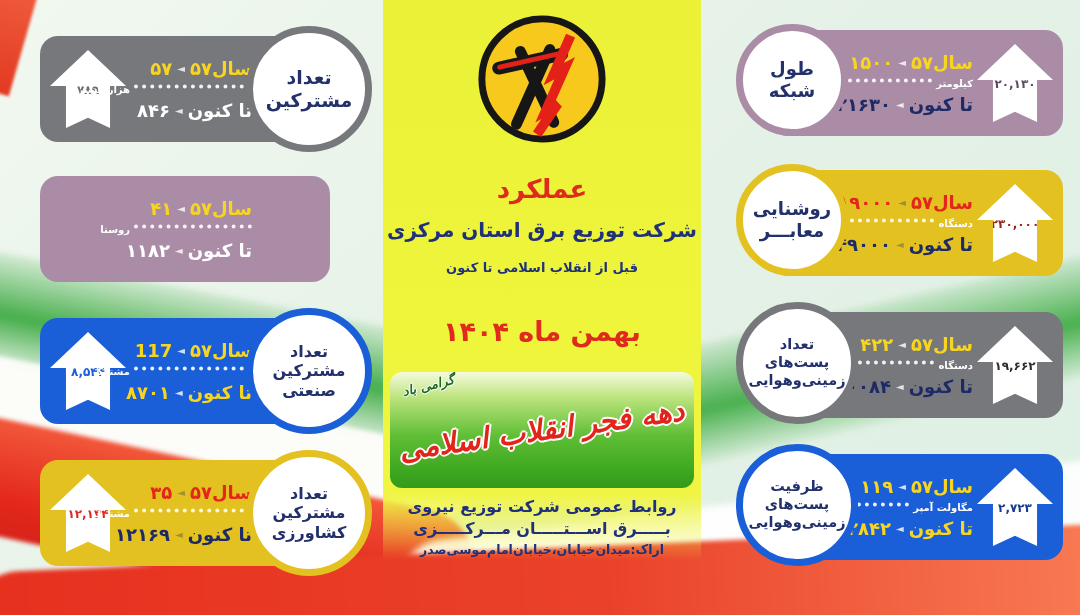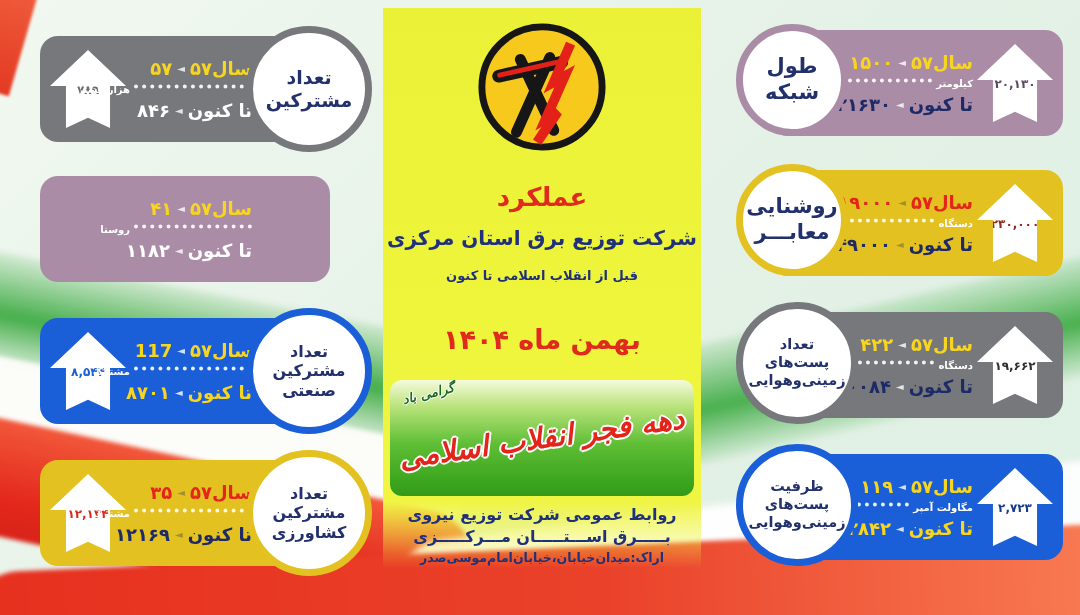--- a/index.html
+++ b/index.html
@@ -19,21 +19,21 @@
     background:linear-gradient(180deg,#f2583a,#e3271b 70%,#d8241a);border-radius:70px;filter:blur(2px);}
   .rb-green-right{left:590px;top:304px;width:580px;height:118px;transform:rotate(-13deg);
     background:linear-gradient(180deg,rgba(150,210,150,.25),#49b04e 55%,rgba(190,228,190,.35));
     border-radius:70px;filter:blur(3px);}
   .rb-white-bottom{left:400px;top:498px;width:760px;height:82px;transform:rotate(-7deg);
     background:rgba(255,255,255,.92);border-radius:60px;filter:blur(3px);}
   .rb-red-bottom{left:-30px;top:548px;width:1160px;height:120px;transform:rotate(-2.5deg);
     background:linear-gradient(90deg,#e7301f 0%,#ea422a 55%,#f97e55 100%);
     border-radius:50px;filter:blur(2px);}
   
-  .center-panel{position:absolute;left:383px;top:8px;width:318px;height:560px;z-index:1;
+  .center-panel{position:absolute;left:383px;top:0;width:318px;height:560px;z-index:1;
     background:linear-gradient(180deg,#eaf136 0%,#eef53b 60%,#f0f543 88%,rgba(240,245,67,0) 100%);}
   .logo{position:absolute;top:12px;left:50%;transform:translateX(-50%);}
   .c-line{position:absolute;left:0;width:100%;text-align:center;font-weight:bold;white-space:nowrap;}
   .c-title1{top:174px;font-size:26px;color:#e02a1e;}
   .c-title2{top:218px;font-size:20px;color:#203179;}
   .c-title3{top:260px;font-size:13px;color:#203179;}
   .c-date{top:316px;font-size:27px;color:#e02a1e;text-align:center;}
   .banner{position:absolute;left:7px;right:7px;top:372px;height:116px;border-radius:12px;overflow:hidden;
     background:linear-gradient(180deg,#f6fadd 0%,#bce47e 22%,#5fbe35 55%,#3ba51e 88%,#35991b 100%);}
   .banner-main{position:absolute;inset:0;display:flex;align-items:center;justify-content:center;}
@@ -53,21 +53,21 @@
   .pill{position:absolute;top:22px;height:106px;border-radius:18px;}
   .stat.left  .pill{left:0;width:290px;}
   .stat.right .pill{right:0;width:293px;top:14px;}
   .badge{position:absolute;background:#fff;border-radius:50%;display:flex;align-items:center;justify-content:center;
          text-align:center;box-sizing:border-box;border:7px solid #888;}
   .stat.left  .badge{right:0;top:12px;width:126px;height:126px;}
   .stat.right .badge{left:0;top:8px;width:112px;height:112px;}
   .stat.right.big-badge .badge{width:122px;height:122px;top:4px;}
   .badge-text{white-space:pre-line;font-weight:bold;color:#22306b;line-height:1.22;font-size:19px;padding:4px;}
   .lines3 .badge-text{font-size:16px;}
-  .stat.right .badge-text{font-size:21px;}
+  .stat.right .badge-text{font-size:18px;}
   .stat.right.lines3 .badge-text{font-size:14.5px;}
   
   .growth-arrow{position:absolute;top:50%;transform:translateY(-50%);width:76px;height:78px;background:#ffffff;
     clip-path:polygon(50% 0,100% 46%,79% 46%,79% 100%,50% 87%,21% 100%,21% 46%,0 46%);}
   .stat.left  .growth-arrow{left:10px;}
   .stat.right .growth-arrow{right:10px;}
   .growth-num{position:absolute;top:42%;left:0;width:100%;text-align:center;font-size:12px;font-weight:bold;}
   
   .rows{position:absolute;top:50%;transform:translateY(-50%);display:flex;flex-direction:column;gap:5px;
         align-items:flex-start;}

